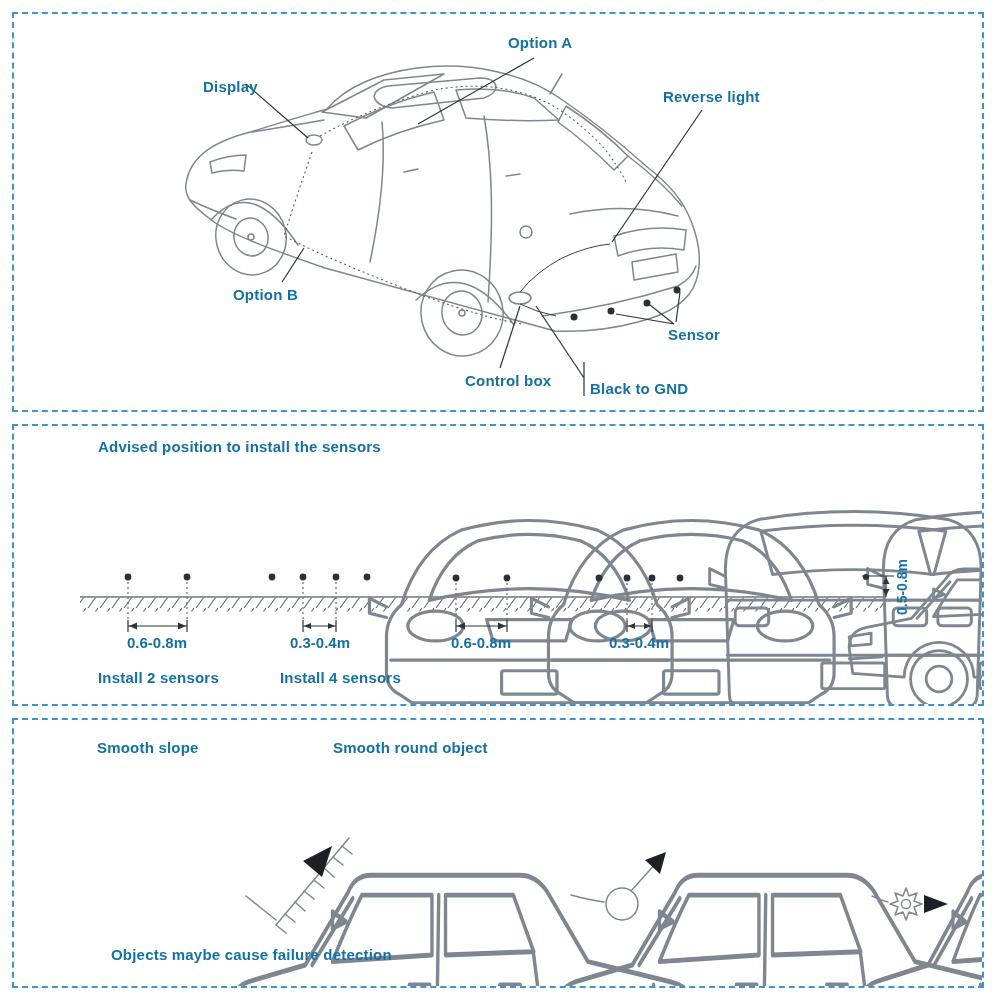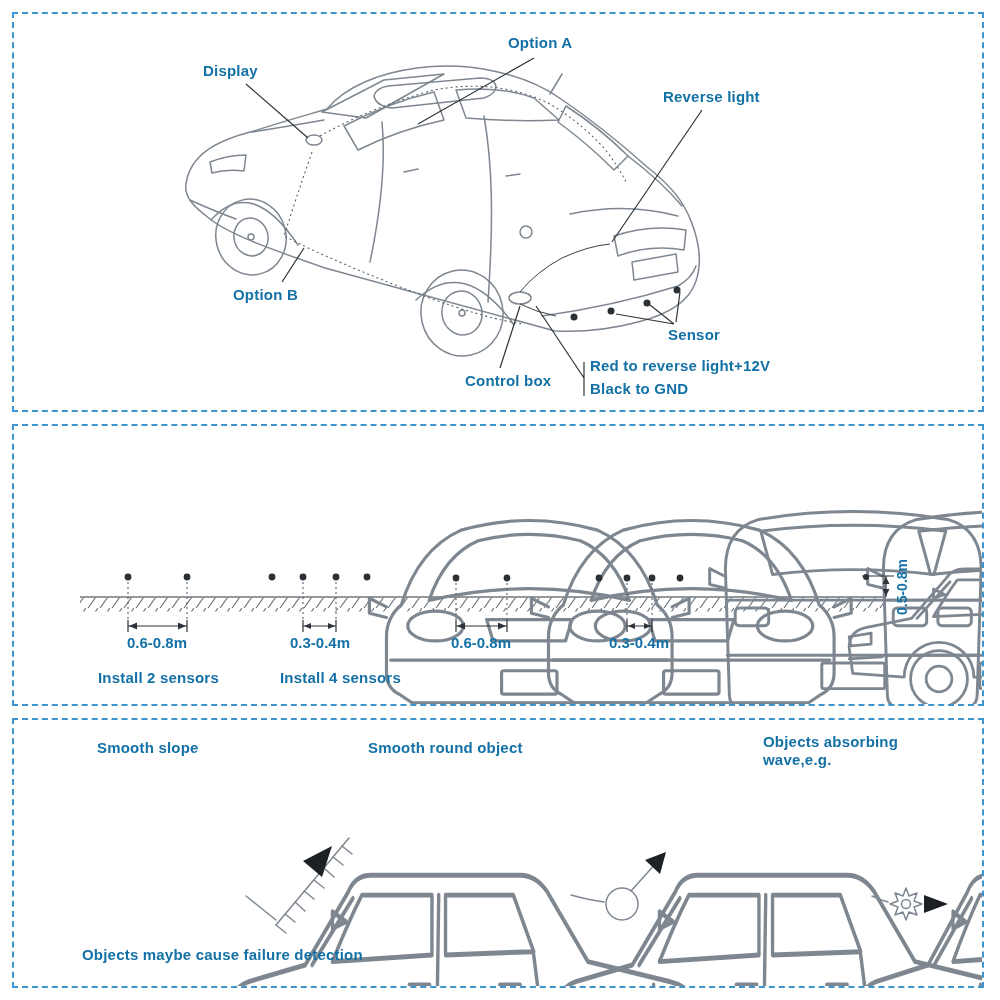--- a/index.html
+++ b/index.html
@@ -150,27 +150,26 @@
       <g class="leader">
         <path d="M232 70 L294 124"></path>
         <path d="M520 44 L404 110"></path>
         <path d="M688 96 L598 228"></path>
         <path d="M268 268 L290 234"></path>
         <path d="M486 354 L506 292"></path>
         <path d="M660 310 L602 300 M660 310 L636 291 M662 308 L666 278"></path>
         <path d="M570 348 L570 382 M570 364 L522 292"></path>
       </g>
     </svg>
-    <div class="lbl" style="left:189px; top:48px;">Display</div>
+    <div class="lbl" style="left:189px; top:64px;">Display</div>
     <div class="lbl" style="left:494px; top:20px;">Option A</div>
     <div class="lbl" style="left:649px; top:74px;">Reverse light</div>
     <div class="lbl" style="left:219px; top:272px;">Option B</div>
     <div class="lbl" style="left:419px; top:358px;margin-left:32px;">Control box</div>
     <div class="lbl" style="left:654px; top:312px;text-align:center;">Sensor</div>
-    <div class="lbl" style="left:576px; top:343px;">Red to reverse light+12V</div>
     <div class="lbl" style="left:576px; top:366px;">Black to GND</div>
   </section>
 
   <section class="panel" id="panel-middle">
     <svg width="968" height="278" viewBox="0 0 968 278">
       <g class="dim">
           <path d="M66 171 L872 171"></path>
         </g>
       <rect x="66" y="171.5" width="806" height="14" fill="url(#hatch)"></rect>
       <use href="#car-front" transform="translate(70,70) scale(0.92)"></use>
@@ -208,20 +207,21 @@
           <polygon points="492,200 484,196.5 484,203.5"></polygon>
         <path d="M613 194 L613 206 M638 194 L638 206 M613 200 L638 200"></path>
         <polygon points="614,200 621,197 621,203"></polygon>
           <polygon points="637,200 630,197 630,203"></polygon>
         <path d="M848 150 L880 150 M872 150 L872 171"></path>
         <polygon points="872,151 868.5,158 875.5,158"></polygon>
           <polygon points="872,170 868.5,163 875.5,163"></polygon>
       </g>
       <text class="svgtext" transform="translate(893,161) rotate(-90)" text-anchor="middle">0.5-0.8m</text>
     </svg>
+    <div class="lbl" style="left:84px; top:12px;">Advised position to install the sensors</div>
     <div class="dim-lbl" style="left:103px; top:208px; width:80px;">0.6-0.8m</div>
     <div class="dim-lbl" style="left:266px; top:208px; width:80px;">0.3-0.4m</div>
     <div class="dim-lbl" style="left:427px; top:208px; width:80px;">0.6-0.8m</div>
     <div class="dim-lbl" style="left:585px; top:208px; width:80px;">0.3-0.4m</div>
     <div class="lbl" style="left:84px;  top:243px;">Install 2 sensors</div>
     <div class="lbl" style="left:266px; top:243px;text-align:center;">Install 4 sensors</div>
   </section>
 
   <section class="panel" id="panel-bottom">
     <svg width="968" height="266" viewBox="0 0 968 266">
@@ -239,18 +239,17 @@
         <polygon points="908,184 900,187 903,195 895,192 892,200 889,192 881,195 884,187 876,184 884,181 881,173 889,176 892,168 895,176 903,173 900,181"></polygon>
         <circle cx="892" cy="184" r="4.5"></circle>
       </g>
       <g class="blk">
         <polygon points="318,126 308,157 289,141"></polygon>
         <polygon points="652,132 646,154 631,140"></polygon>
         <polygon points="934,184 910,175 910,193"></polygon>
       </g>
     </svg>
     <div class="lbl" style="left:83px;  top:19px;">Smooth slope</div>
-    <div class="lbl" style="left:319px; top:19px;margin-left:35px;">Smooth round object</div>
-    <div class="lbl wrap" style="left:749px; top:13px;">Objects absorbing wave,e.g.</div>
-    <div class="lbl" style="left:68px; top:226px;text-align:right;">Objects maybe cause failure detection</div>
+    <div class="lbl" style="left:319px; top:19px;">Smooth round object</div>
+    <div class="lbl" style="left:97px; top:226px;text-align:right;">Objects maybe cause failure detection</div>
   </section>
 
 </div>
 
 </body></html>

